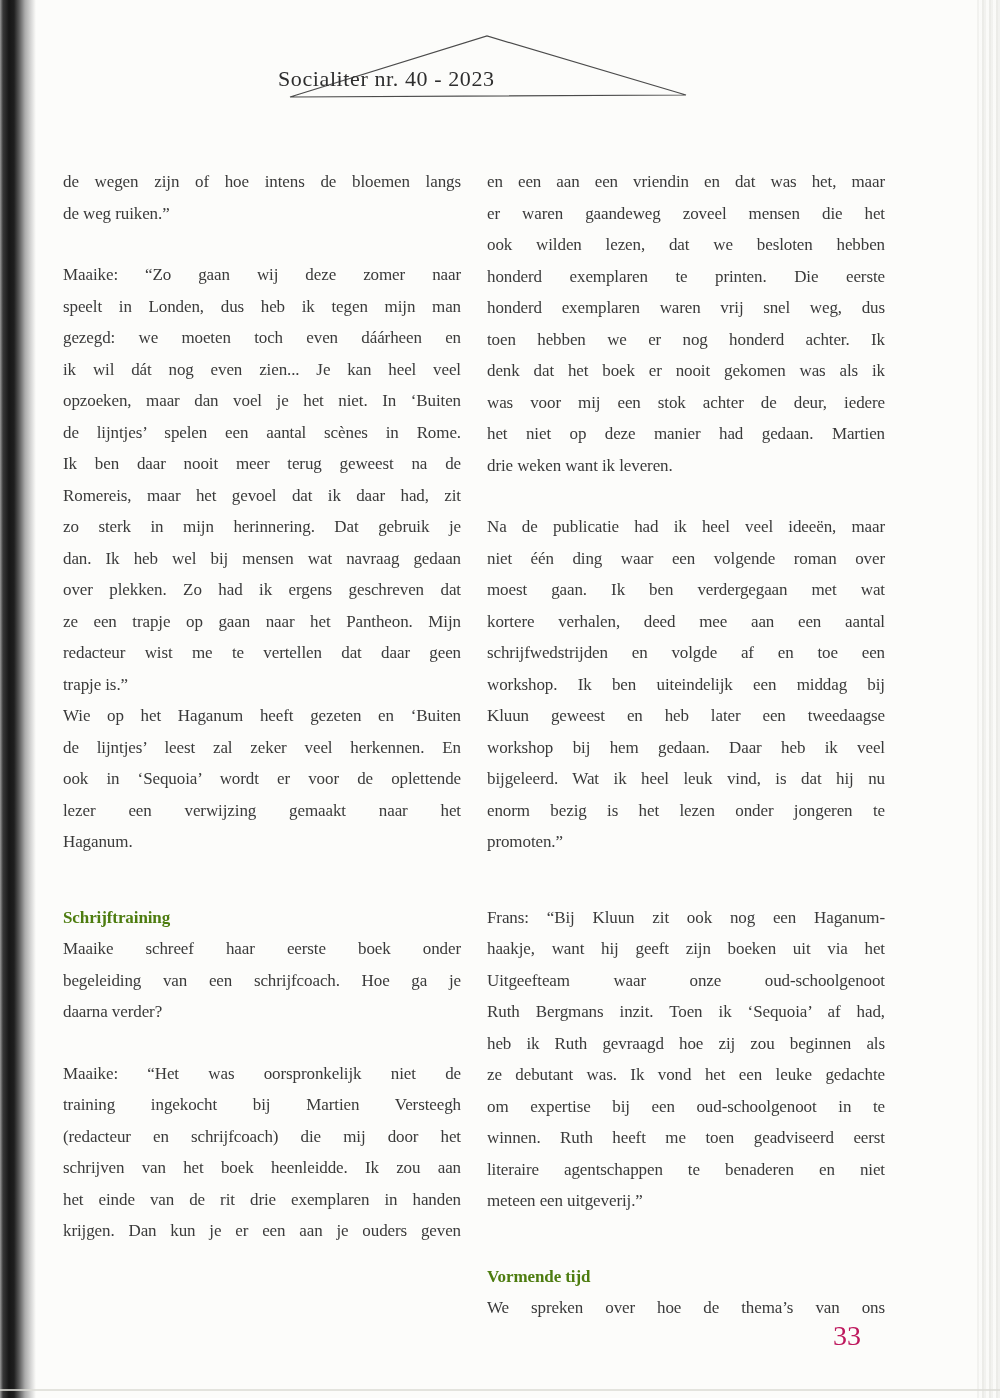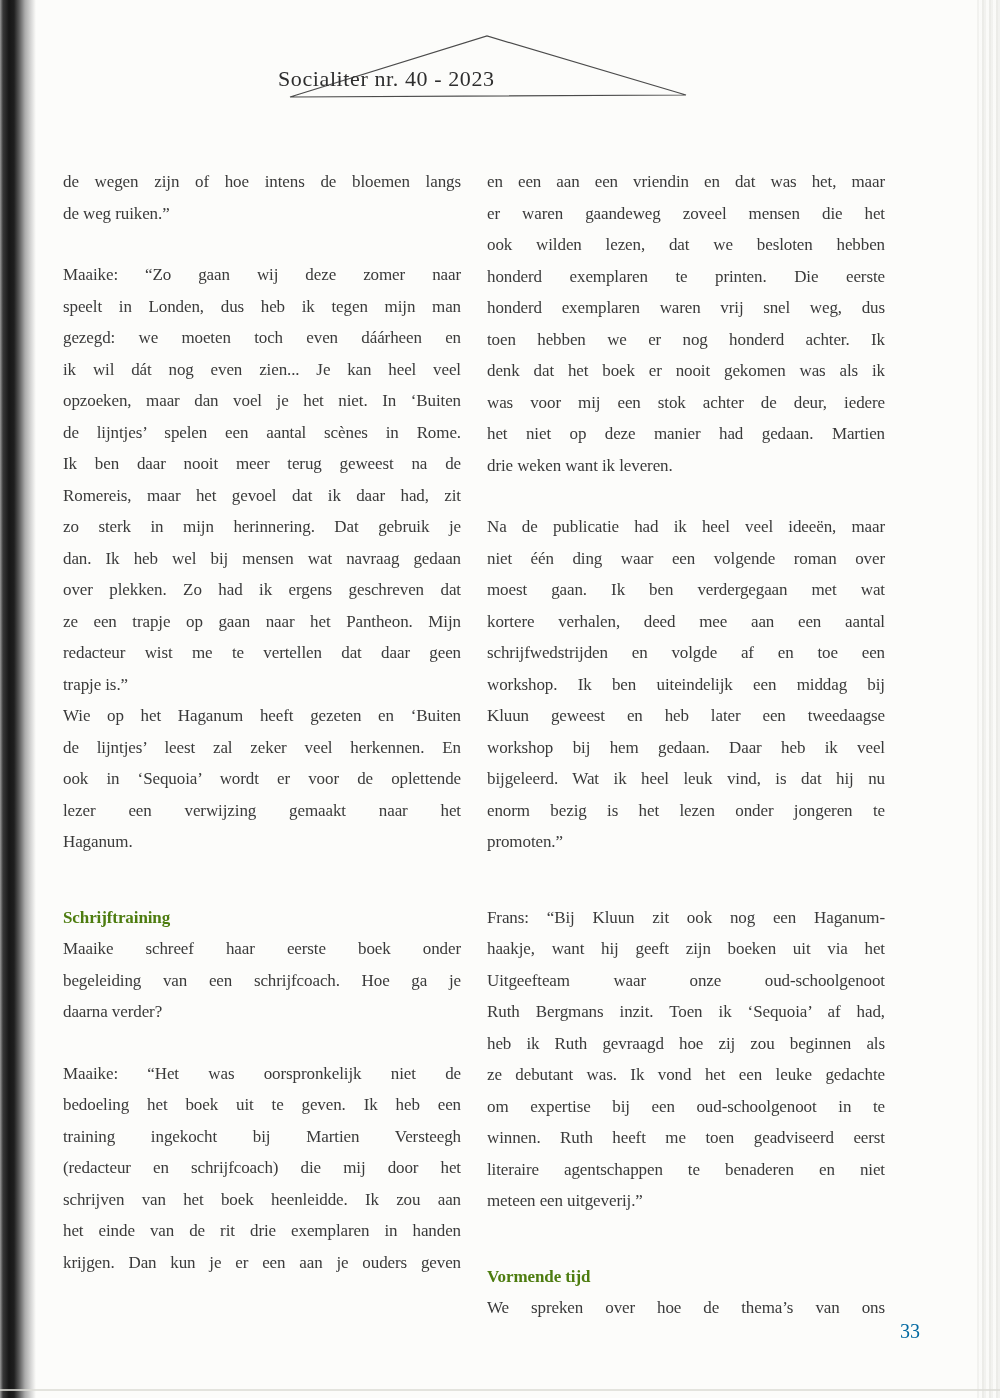--- a/index.html
+++ b/index.html
@@ -46,22 +46,22 @@
   .block{margin-top:0;}
   .gap-para{margin-top:30px;}
   .gap-section{margin-top:44px;}
   .gap-none{margin-top:0;}
   .line{text-align:justify;text-align-last:justify;}
   .line.end{text-align-last:left;}
   .block.heading .line{
     font-weight:bold;color:#4d7c0f;text-align-last:left;
   }
   .page-number{
-    position:absolute;left:880px;top:1320px;width:60px;
-    font-size:20px;color:#0369a1;text-align:center;
+    position:absolute;left:817px;top:1320px;width:60px;
+    font-size:28px;color:#be185d;text-align:center;
   }
 </style>
 </head>
 <body>
 
 <div>
 
   <div class="scan-left-band"></div>
   <div class="scan-right-band"></div>
   <div class="scan-bottom-line"></div>
@@ -104,21 +104,20 @@
       <div class="block heading gap-section">
         <div class="line end">Schrijftraining</div>
       </div>
       <div class="block para gap-none">
         <div class="line">Maaike schreef haar eerste boek onder</div>
         <div class="line">begeleiding van een schrijfcoach. Hoe ga je</div>
         <div class="line end">daarna verder?</div>
       </div>
       <div class="block para gap-para">
         <div class="line">Maaike: “Het was oorspronkelijk niet de</div>
-        <div class="line">bedoeling het boek uit te geven. Ik heb een</div>
         <div class="line">training ingekocht bij Martien Versteegh</div>
         <div class="line">(redacteur en schrijfcoach) die mij door het</div>
         <div class="line">schrijven van het boek heenleidde. Ik zou aan</div>
         <div class="line">het einde van de rit drie exemplaren in handen</div>
         <div class="line">krijgen. Dan kun je er een aan je ouders geven</div>
       </div>
     </div>
 
   <div class="column col-right">
       <div class="block para gap-none">

